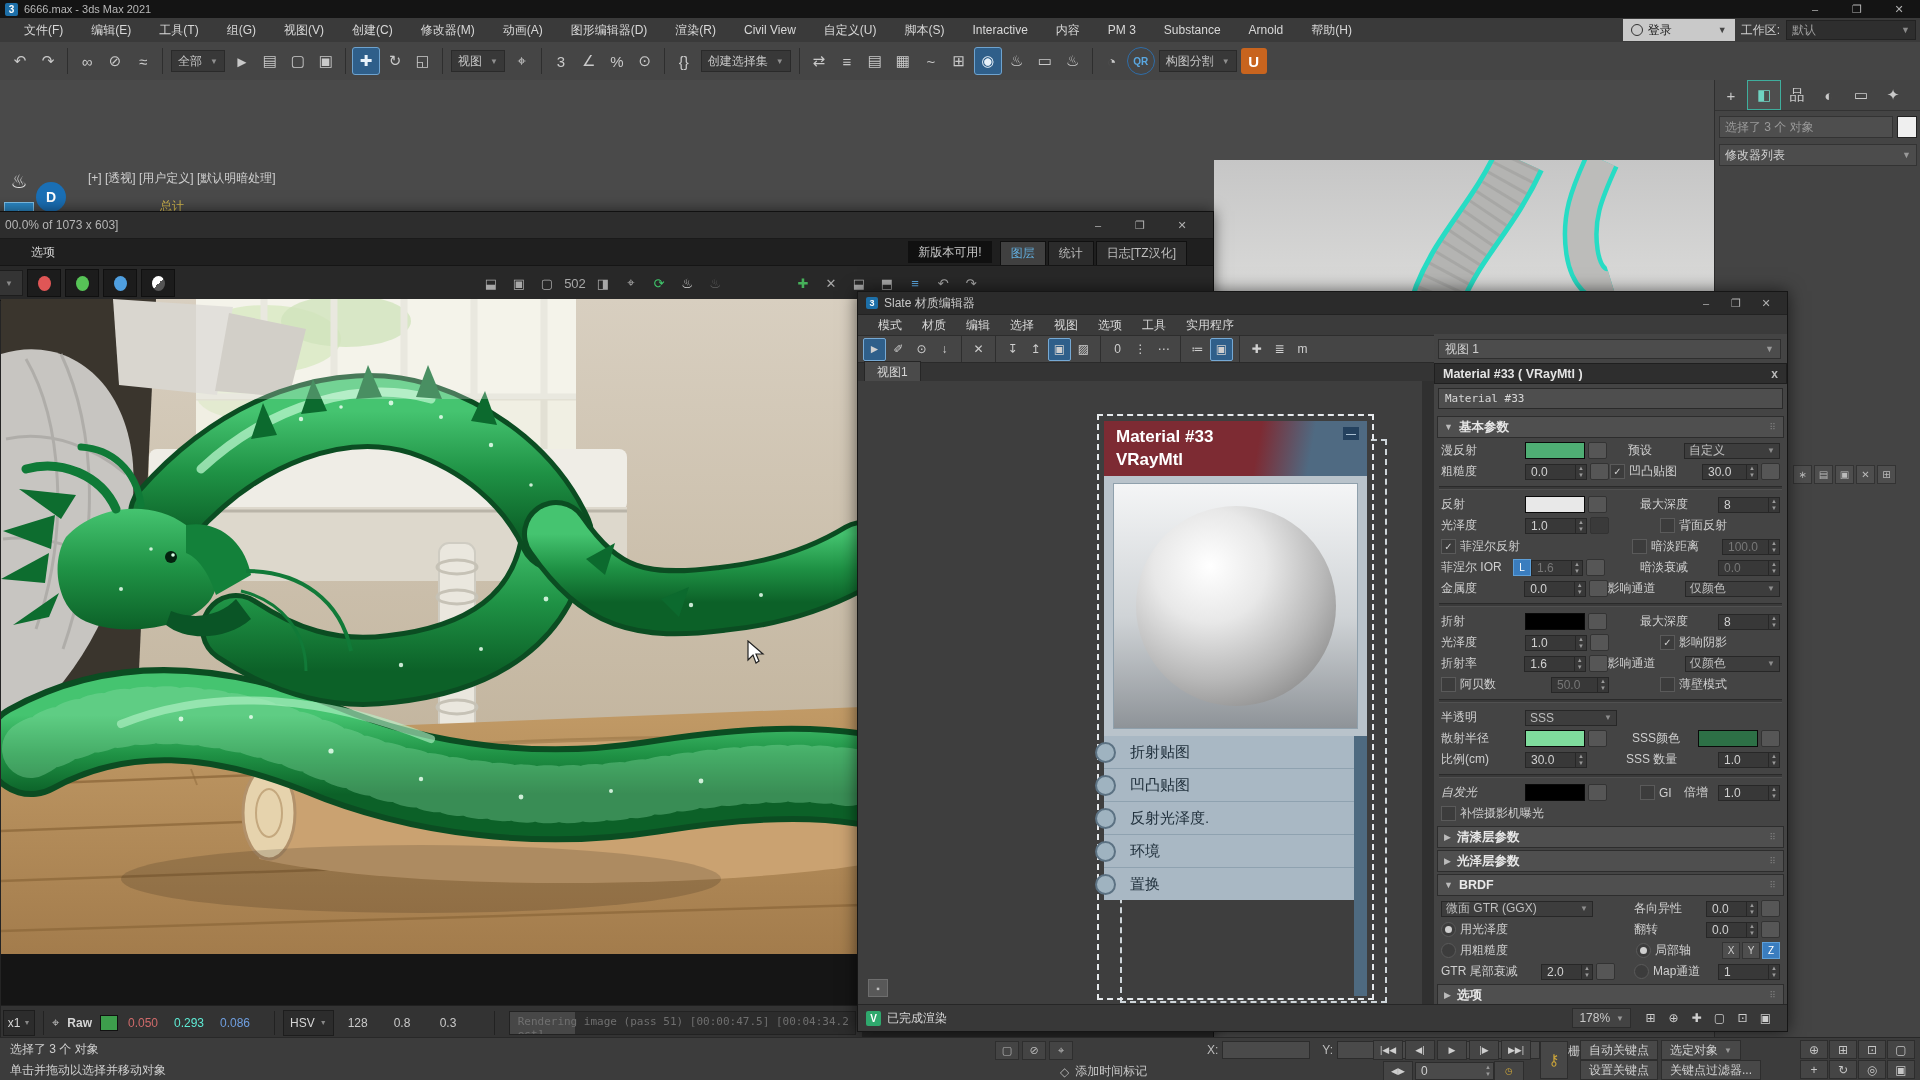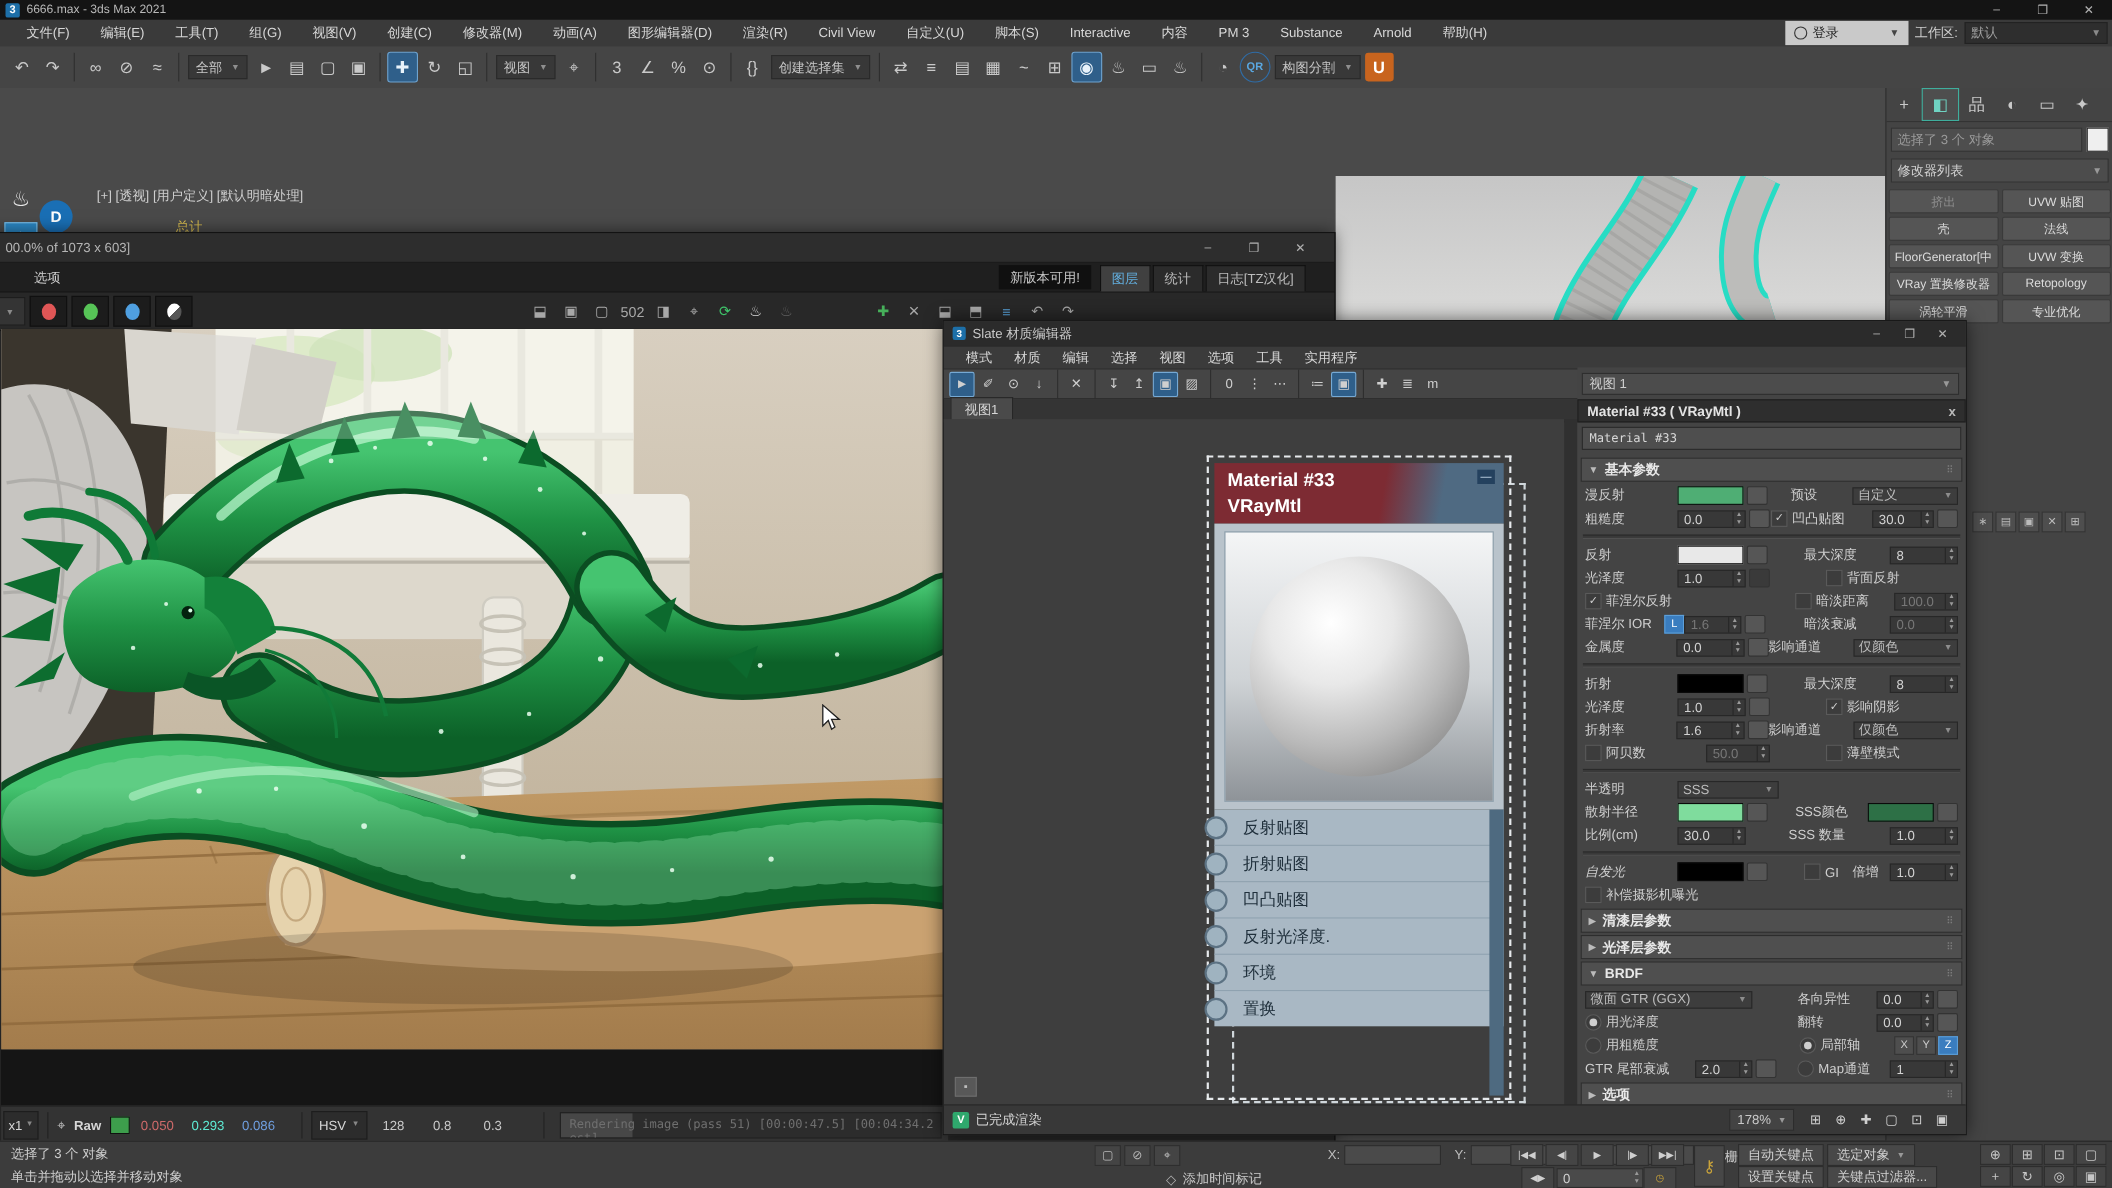--- a/index.html
+++ b/index.html
@@ -333,32 +333,20 @@
         <div class="ctab">✦</div>
       </div>
     <div id="objname">
       <div id="objfield">选择了 3 个 对象</div>
       <div id="objcolor"></div>
     </div>
     <div id="modlist">
       <span>修改器列表</span>
       <span class="dd">▼</span>
     </div>
-    <div id="modbtns">
-        <div class="modbtn dim">挤出</div>
-        <div class="modbtn">UVW 贴图</div>
-        <div class="modbtn">壳</div>
-        <div class="modbtn">法线</div>
-        <div class="modbtn">FloorGenerator[中</div>
-        <div class="modbtn">UVW 变换</div>
-        <div class="modbtn">VRay 置换修改器</div>
-        <div class="modbtn">Retopology</div>
-        <div class="modbtn">涡轮平滑</div>
-        <div class="modbtn">专业优化</div>
-      </div>
     <div id="stackicons">
         <span class="sticon">∗</span>
         <span class="sticon">▤</span>
         <span class="sticon">▣</span>
         <span class="sticon">✕</span>
         <span class="sticon">⊞</span>
       </div>
   </div>
 
   <div id="vfb" class="abs">
@@ -648,24 +636,20 @@
           <div id="nodemin">—</div>
         </div>
         <div id="nodeprev">
           <div id="nodeprevin">
               <div id="sphere"></div>
             </div>
         </div>
         <div id="nodeslots">
             <div class="slotrow">
               <span class="slot-circle"></span>
-              <span class="slot-label">反射贴图</span>
-            </div>
-            <div class="slotrow">
-              <span class="slot-circle"></span>
               <span class="slot-label">折射贴图</span>
             </div>
             <div class="slotrow">
               <span class="slot-circle"></span>
               <span class="slot-label">凹凸贴图</span>
             </div>
             <div class="slotrow">
               <span class="slot-circle"></span>
               <span class="slot-label">反射光泽度.</span>
             </div>

